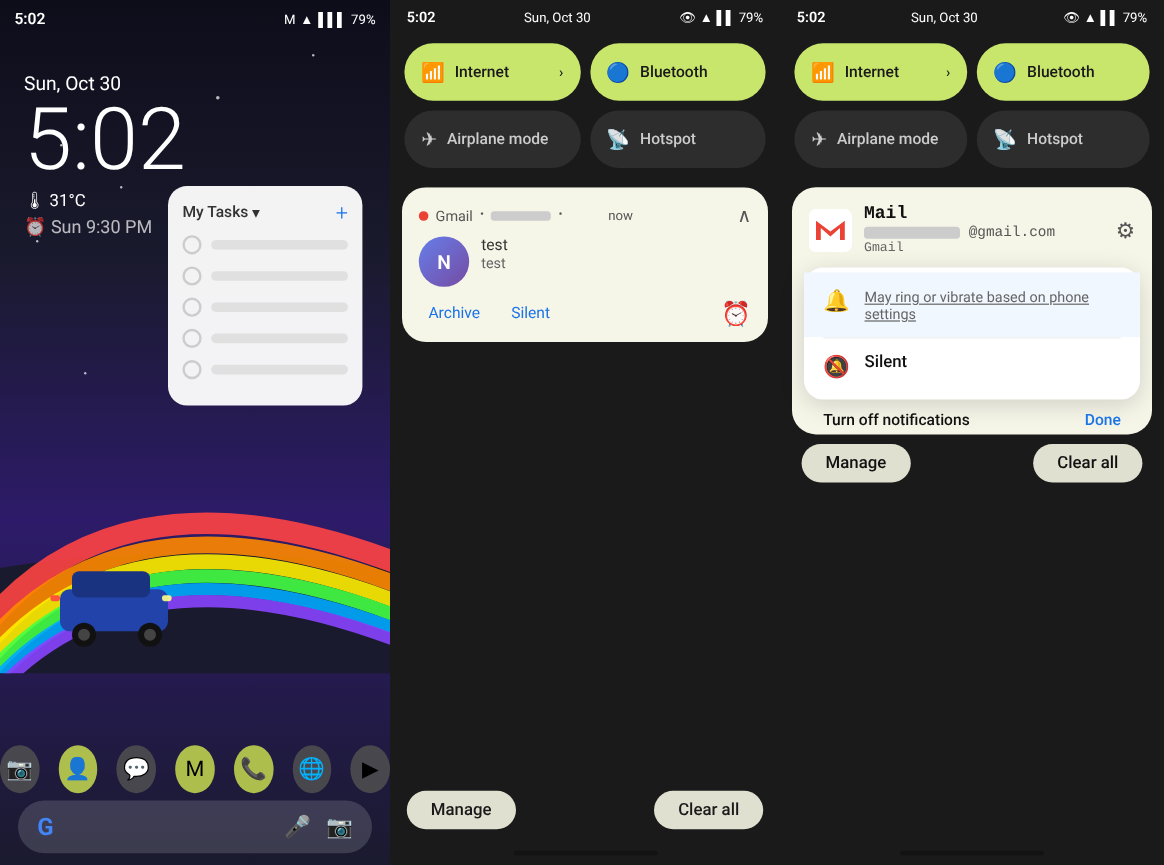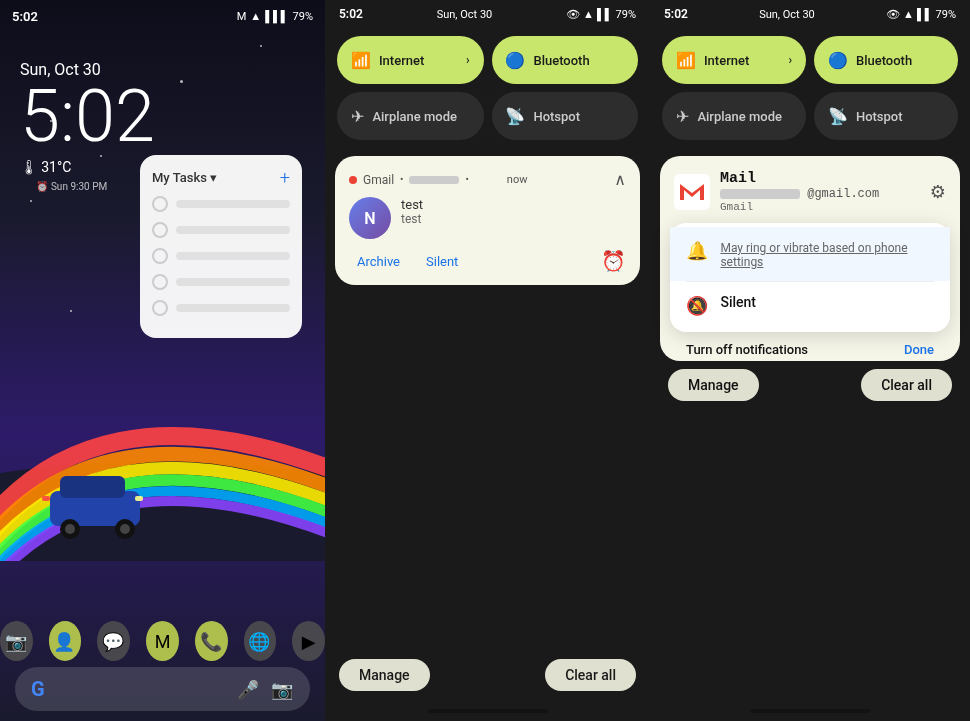--- a/index.html
+++ b/index.html
@@ -78,21 +78,21 @@
       color: white;
       font-size: 72px;
       font-weight: 300;
       line-height: 1;
     }
     .alarm-text {
       color: rgba(255,255,255,0.7);
       font-size: 12px;
       margin-top: 4px;
     }
-    .alarm-text span { font-size: 10px; margin-left: 16px; }
+    .alarm-text span { font-size: 15px; }
 
     
     .weather-text {
       color: white;
       font-size: 14px;
       margin-top: 6px;
     }
 
     
     .tasks-widget {

